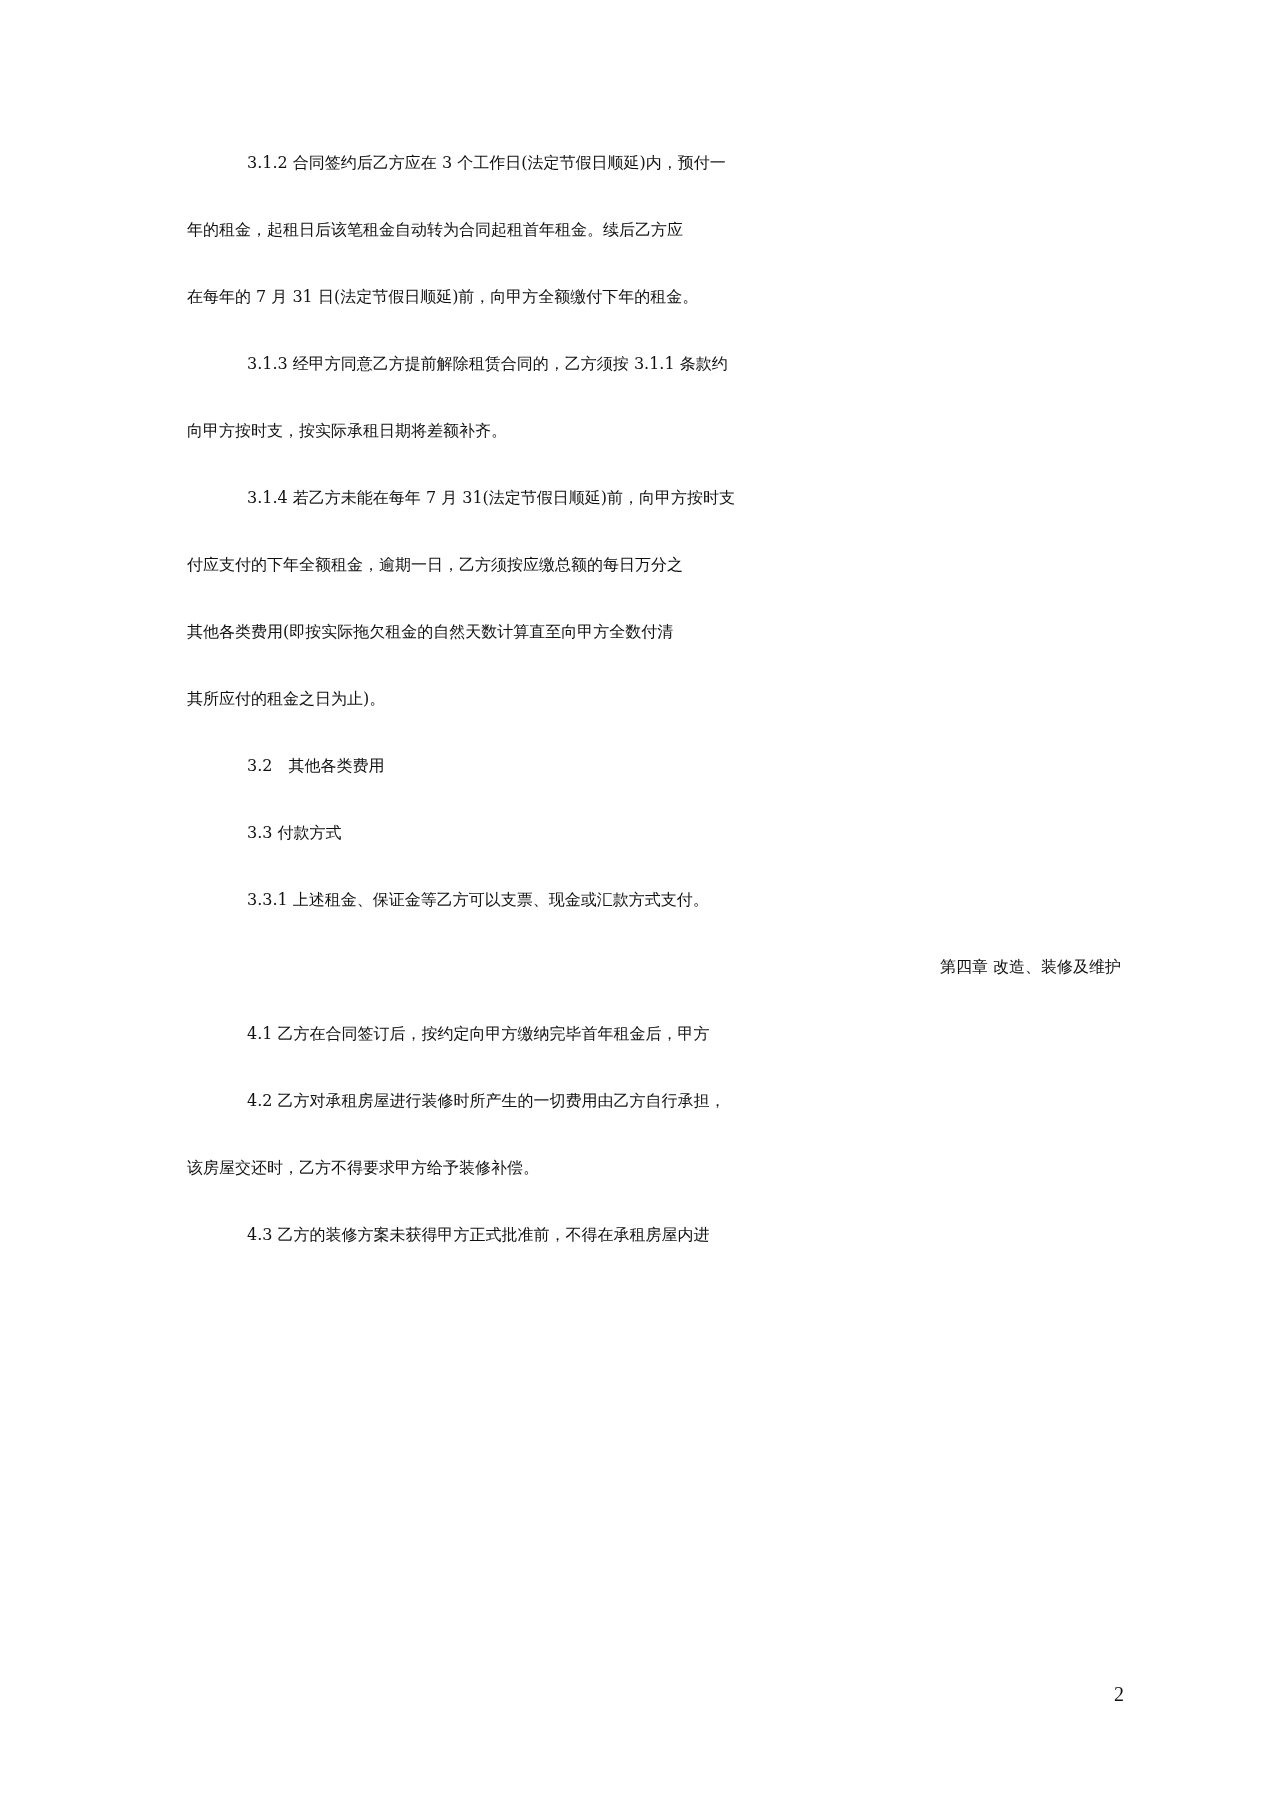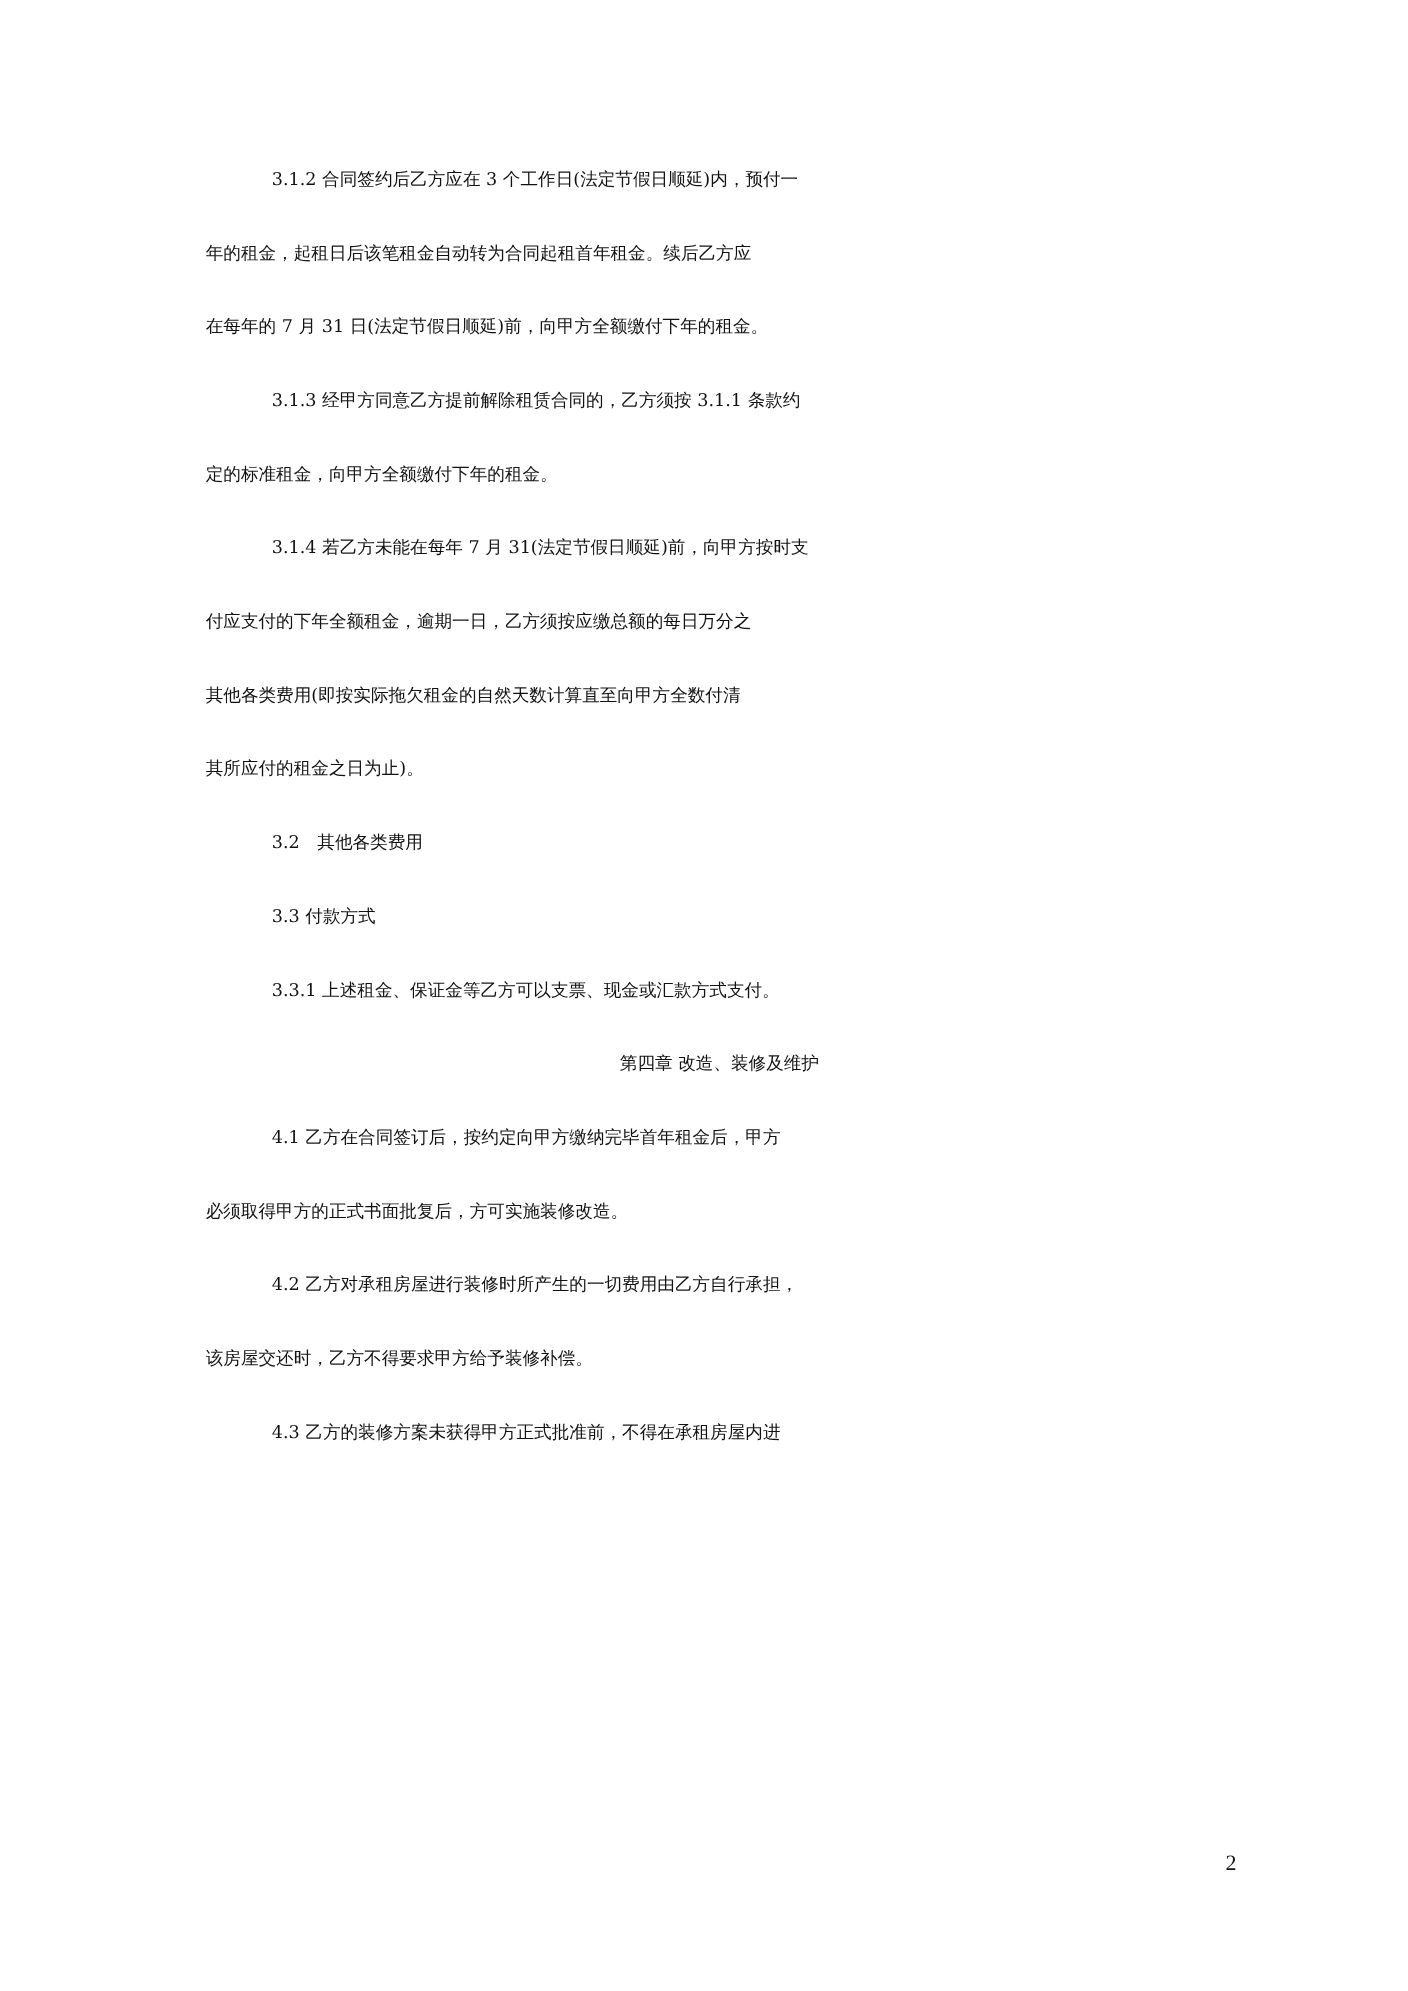--- a/index.html
+++ b/index.html
@@ -28,21 +28,21 @@
     left: 172px;
     top: 153px;
     width: 934px;
   }
   .line {
     display: block;
     height: 67px;
     white-space: nowrap;
   }
   .line.indent { padding-left: 60px; }
-  .line.center { text-align: center; }
+  .line.center { text-align: right; }
   .page-number {
     position: absolute;
     left: 1094px;
     top: 1680px;
     width: 20px;
     font-size: 20px;
     line-height: 28px;
     text-align: center;
     font-family: "Liberation Serif", serif;
   }
@@ -54,21 +54,21 @@
   <div class="body-text">
 
     <div>
       <span class="line indent">3.1.2 合同签约后乙方应在 3 个工作日(法定节假日顺延)内，预付一</span>
       <span class="line">年的租金，起租日后该笔租金自动转为合同起租首年租金。续后乙方应</span>
       <span class="line">在每年的 7 月 31 日(法定节假日顺延)前，向甲方全额缴付下年的租金。</span>
     </div>
 
     <div>
       <span class="line indent">3.1.3 经甲方同意乙方提前解除租赁合同的，乙方须按 3.1.1 条款约</span>
-      <span class="line">定的标准租金，向甲方全额缴付下年的租金。</span>
+      <span class="line">向甲方按时支，按实际承租日期将差额补齐。</span>
     </div>
 
     <div>
       <span class="line indent">3.1.4 若乙方未能在每年 7 月 31(法定节假日顺延)前，向甲方按时支</span>
       <span class="line">付应支付的下年全额租金，逾期一日，乙方须按应缴总额的每日万分之</span>
       <span class="line">其他各类费用(即按实际拖欠租金的自然天数计算直至向甲方全数付清</span>
       <span class="line">其所应付的租金之日为止)。</span>
     </div>
 
     <div>
@@ -83,21 +83,20 @@
     <div>
       <span class="line indent">3.3.1 上述租金、保证金等乙方可以支票、现金或汇款方式支付。</span>
     </div>
 
     <div>
       <span class="line center">第四章 改造、装修及维护</span>
     </div>
 
     <div>
       <span class="line indent">4.1 乙方在合同签订后，按约定向甲方缴纳完毕首年租金后，甲方</span>
-      <span class="line">必须取得甲方的正式书面批复后，方可实施装修改造。</span>
     </div>
 
     <div>
       <span class="line indent">4.2 乙方对承租房屋进行装修时所产生的一切费用由乙方自行承担，</span>
       <span class="line">该房屋交还时，乙方不得要求甲方给予装修补偿。</span>
     </div>
 
     <div>
       <span class="line indent">4.3 乙方的装修方案未获得甲方正式批准前，不得在承租房屋内进</span>
     </div>

